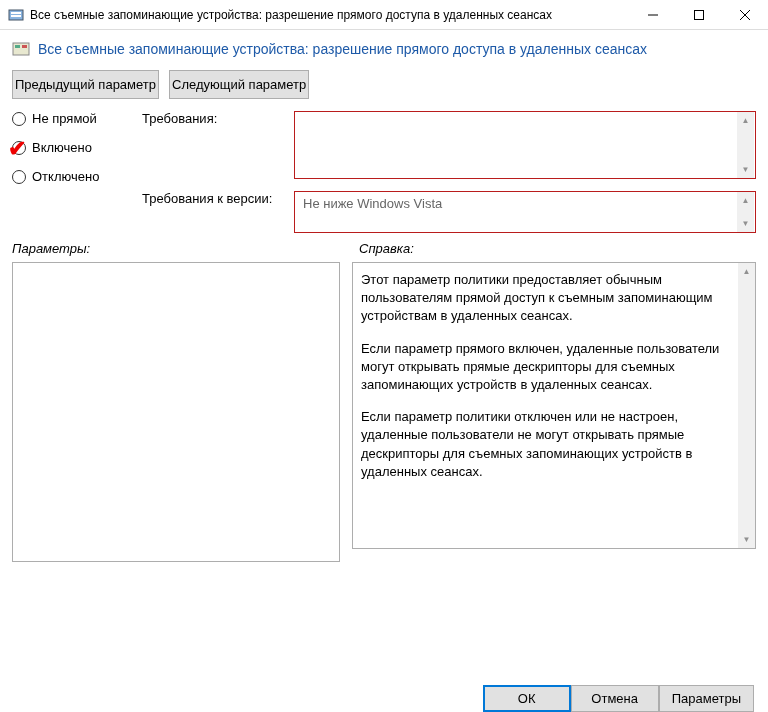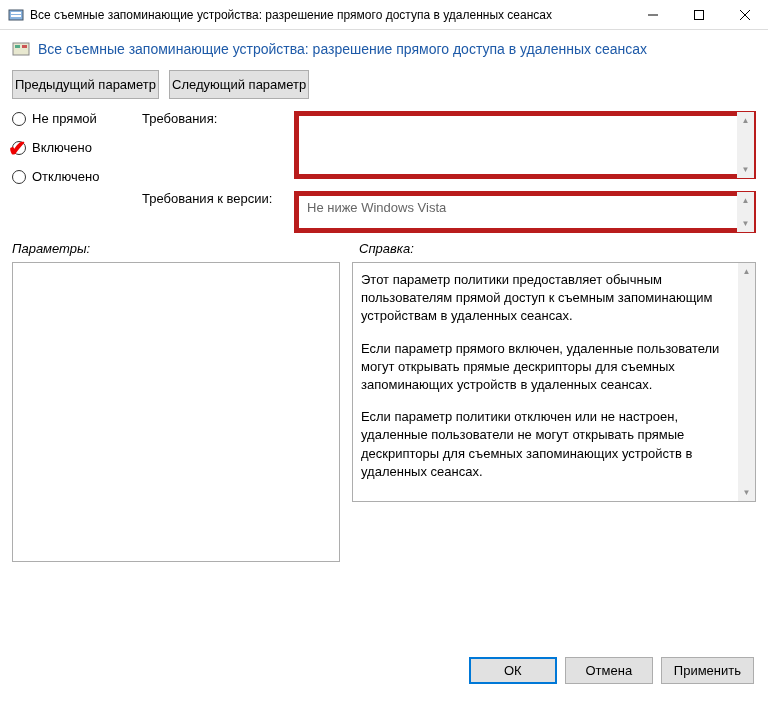--- a/index.html
+++ b/index.html
@@ -17,34 +17,34 @@
     .nav-row { display: flex; gap: 10px; margin-bottom: 12px; }
     .btn { border: 1px solid #adadad; background: #e1e1e1; padding: 6px 2px; font-family: inherit; font-size: 13px; cursor: pointer; }
     .btn.primary { border: 2px solid #0078d7; background: #e1e1e1; padding: 5px 28px; }
     .row2 { display: flex; gap: 12px; margin-bottom: 8px; }
     .left-col { width: 118px; }
     .mid-col { width: 140px; font-size: 13px; }
     .right-col { flex: 1; }
     .radio-row { display: flex; align-items: center; gap: 6px; margin-bottom: 14px; position: relative; }
     .radio { width: 14px; height: 14px; border: 1px solid #333; border-radius: 50%; display: inline-block; flex-shrink: 0; background: #fff; }
     .check { position: absolute; left: -4px; top: -4px; color: #e00; font-size: 22px; font-weight: bold; pointer-events: none; }
-    .textarea { border: 5px solid #b91c1c; width: 100%; resize: none; font-family: inherit; font-size: 13px; padding: 4px 8px; background: #fff; position: relative; }
+    .textarea { border: 1px solid #b91c1c; width: 100%; resize: none; font-family: inherit; font-size: 13px; padding: 4px 8px; background: #fff; position: relative; }
     .textarea.comment { height: 68px; }
     .textarea.version { height: 42px; color: #666; }
     .scroll-indicator { position: absolute; right: 2px; width: 17px; background: #f0f0f0; display: flex; flex-direction: column; justify-content: space-between; }
     .scroll-arr { width: 17px; height: 17px; display: flex; align-items: center; justify-content: center; color: #909090; font-size: 8px; }
     .row3 { display: flex; gap: 19px; margin-top: 0; margin-bottom: 6px; font-style: italic; }
     .lbl-params { width: 328px; font-size: 13px; }
     .lbl-help { flex: 1; font-size: 13px; }
     .row4 { display: flex; gap: 12px; }
     .box-params { width: 328px; height: 300px; border: 1px solid #adadad; background: #fff; }
-    .box-help { flex: 1; height: 240px; border: 1px solid #adadad; background: #fff; padding: 8px 22px 8px 8px; font-size: 13px; line-height: 1.4; overflow-y: auto; position: relative; }
+    .box-help { flex: 1; height: 287px; border: 1px solid #adadad; background: #fff; padding: 8px 22px 8px 8px; font-size: 13px; line-height: 1.4; overflow-y: auto; position: relative; }
     .box-help p { margin-bottom: 14px; }
     .help-scroll { position: absolute; right: 0; top: 0; width: 17px; height: 100%; background: #f0f0f0; }
-    .footer { position: absolute; bottom: 28px; right: 14px; display: flex; gap: 8px; }
+    .footer { position: absolute; bottom: 0; right: 14px; display: flex; }
     .footer .btn { min-width: 88px; padding: 4px 12px; }
     .wrap-ta { position: relative; }
     .si-full { top: 1px; bottom: 1px; position: absolute; }
   </style>
 </head>
 <body>
 
 <div class="titlebar">
   <span class="title-icon">
     <svg viewBox="0 0 16 16">
@@ -145,14 +145,14 @@
         <div class="scroll-arr" style="position:absolute;top:0;">▲</div>
         <div class="scroll-arr" style="position:absolute;bottom:0;">▼</div>
       </div>
     </div>
   </div>
 </div>
 
 <div class="footer">
   <button class="btn primary">ОК</button>
   <button class="btn">Отмена</button>
-  <button class="btn">Применить</button>
+  <button class="btn">Параметры</button>
 </div>
 
 </body></html>

